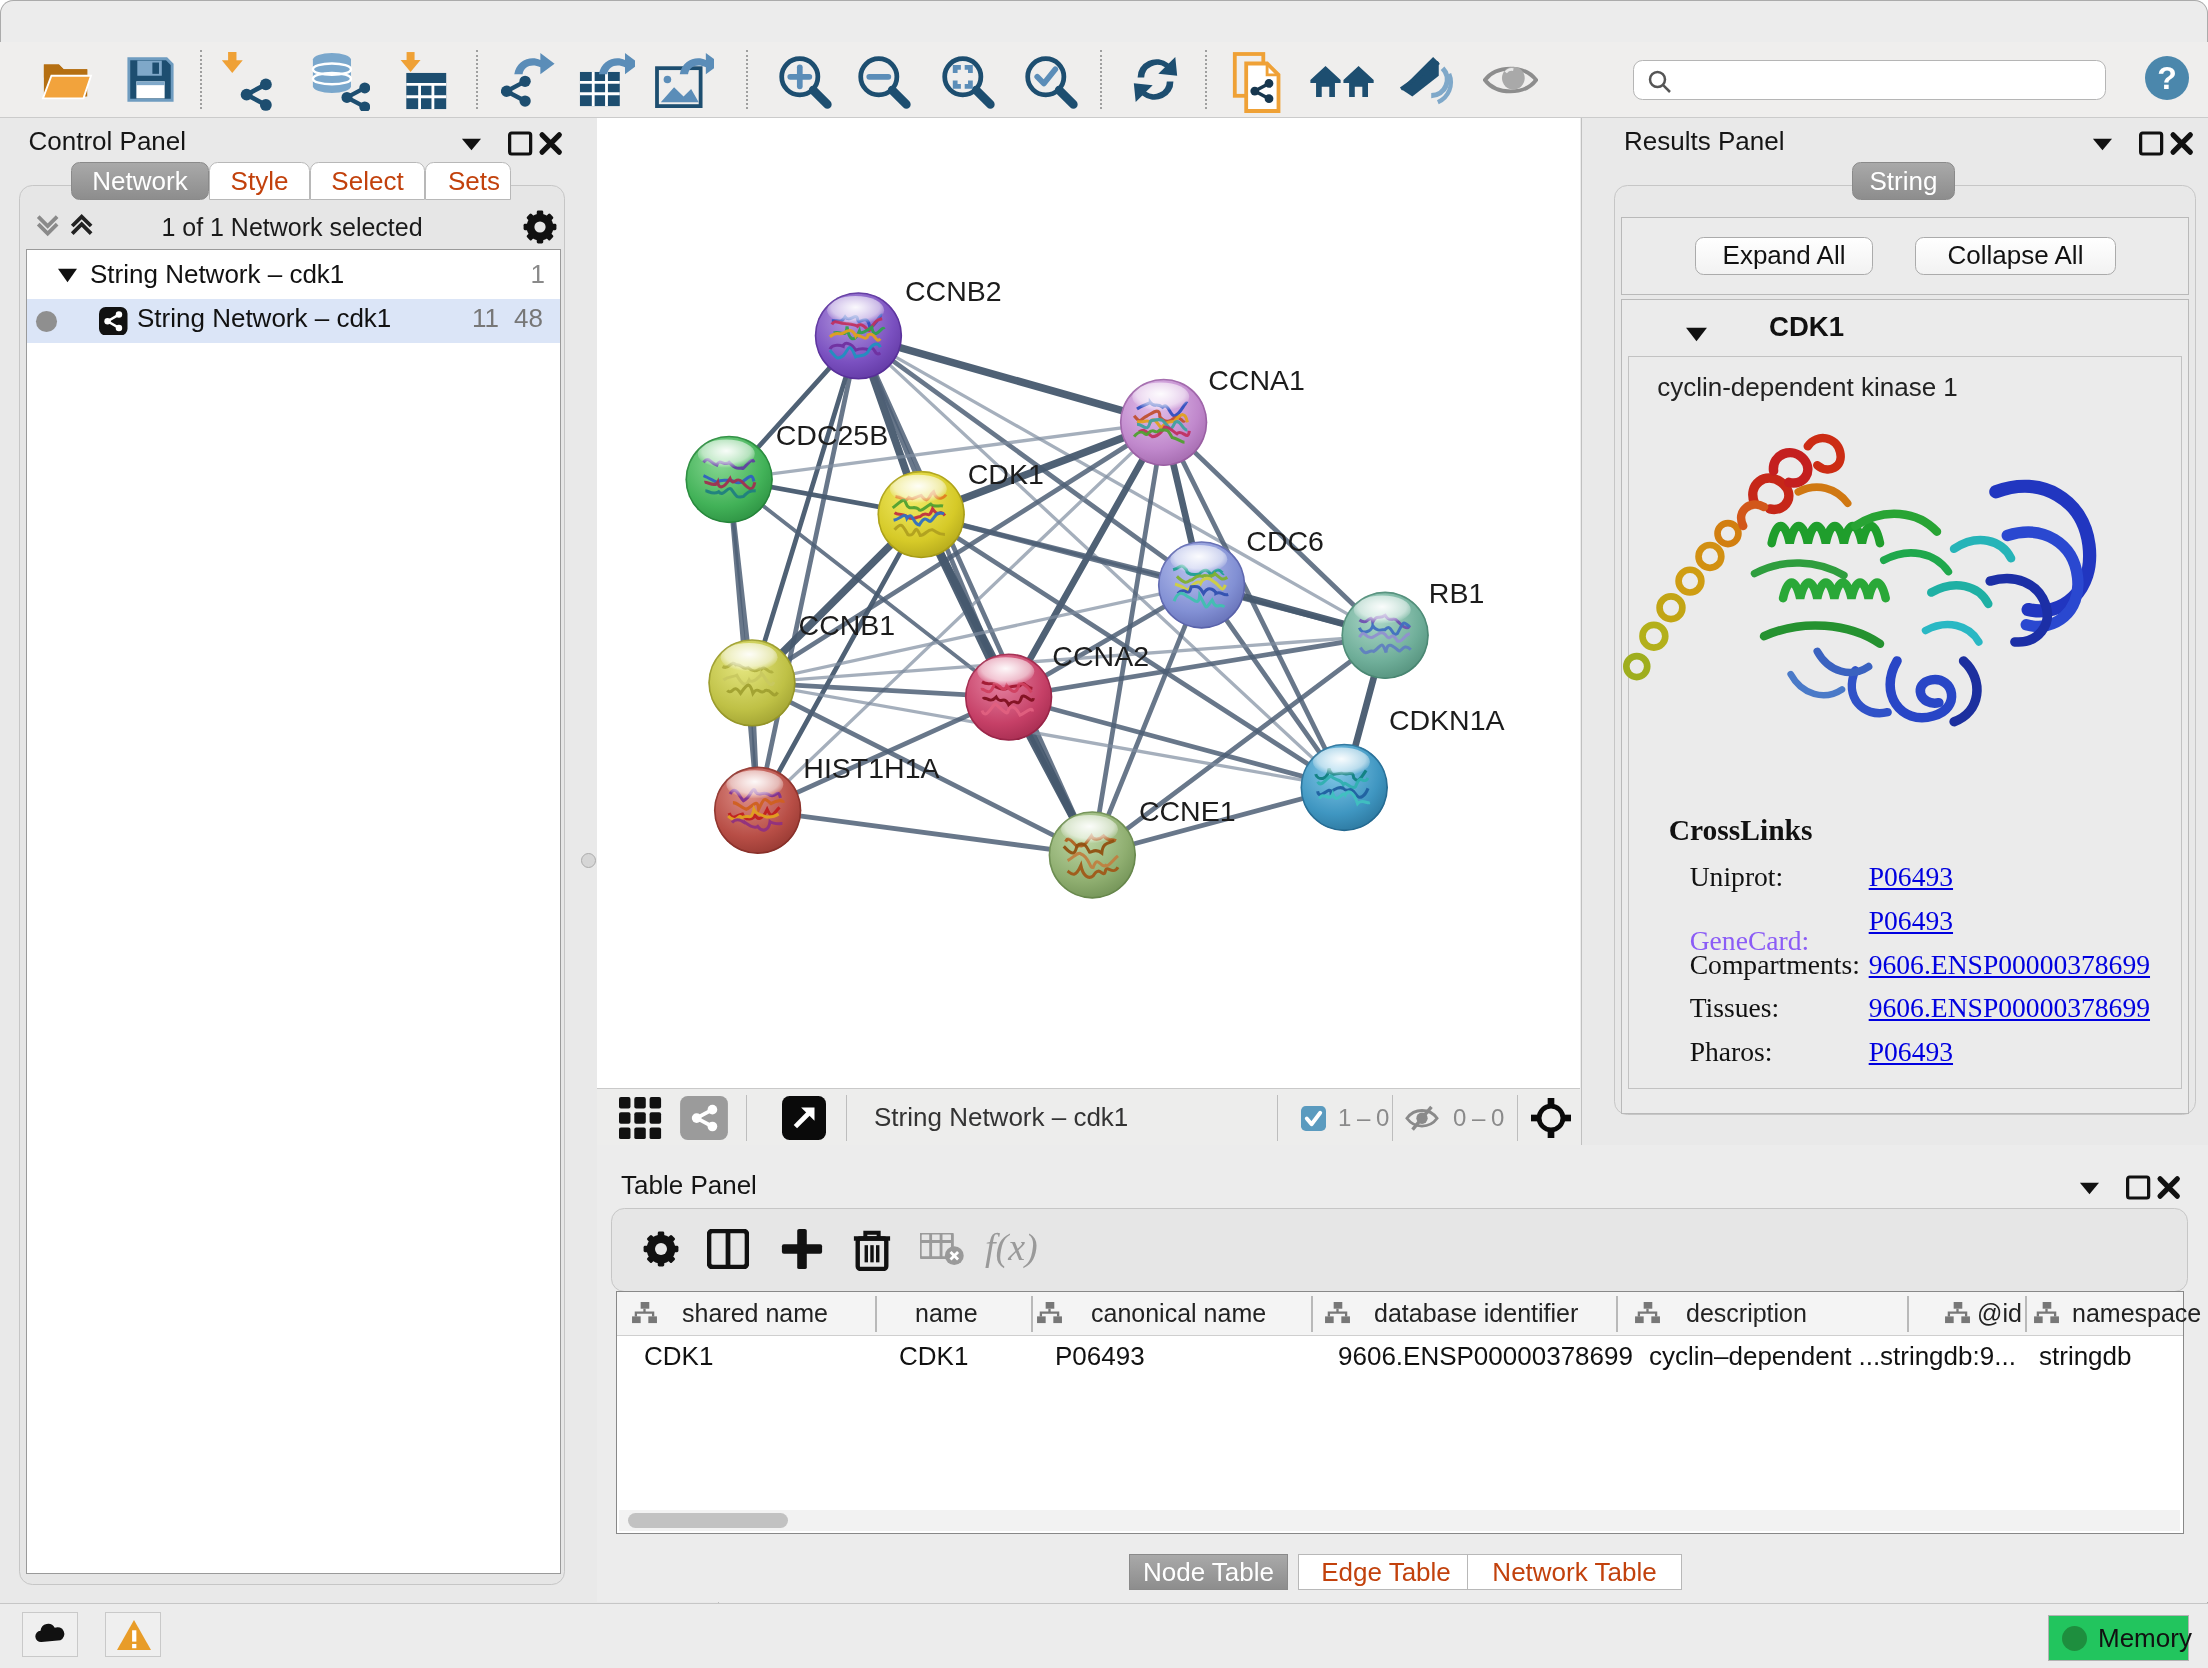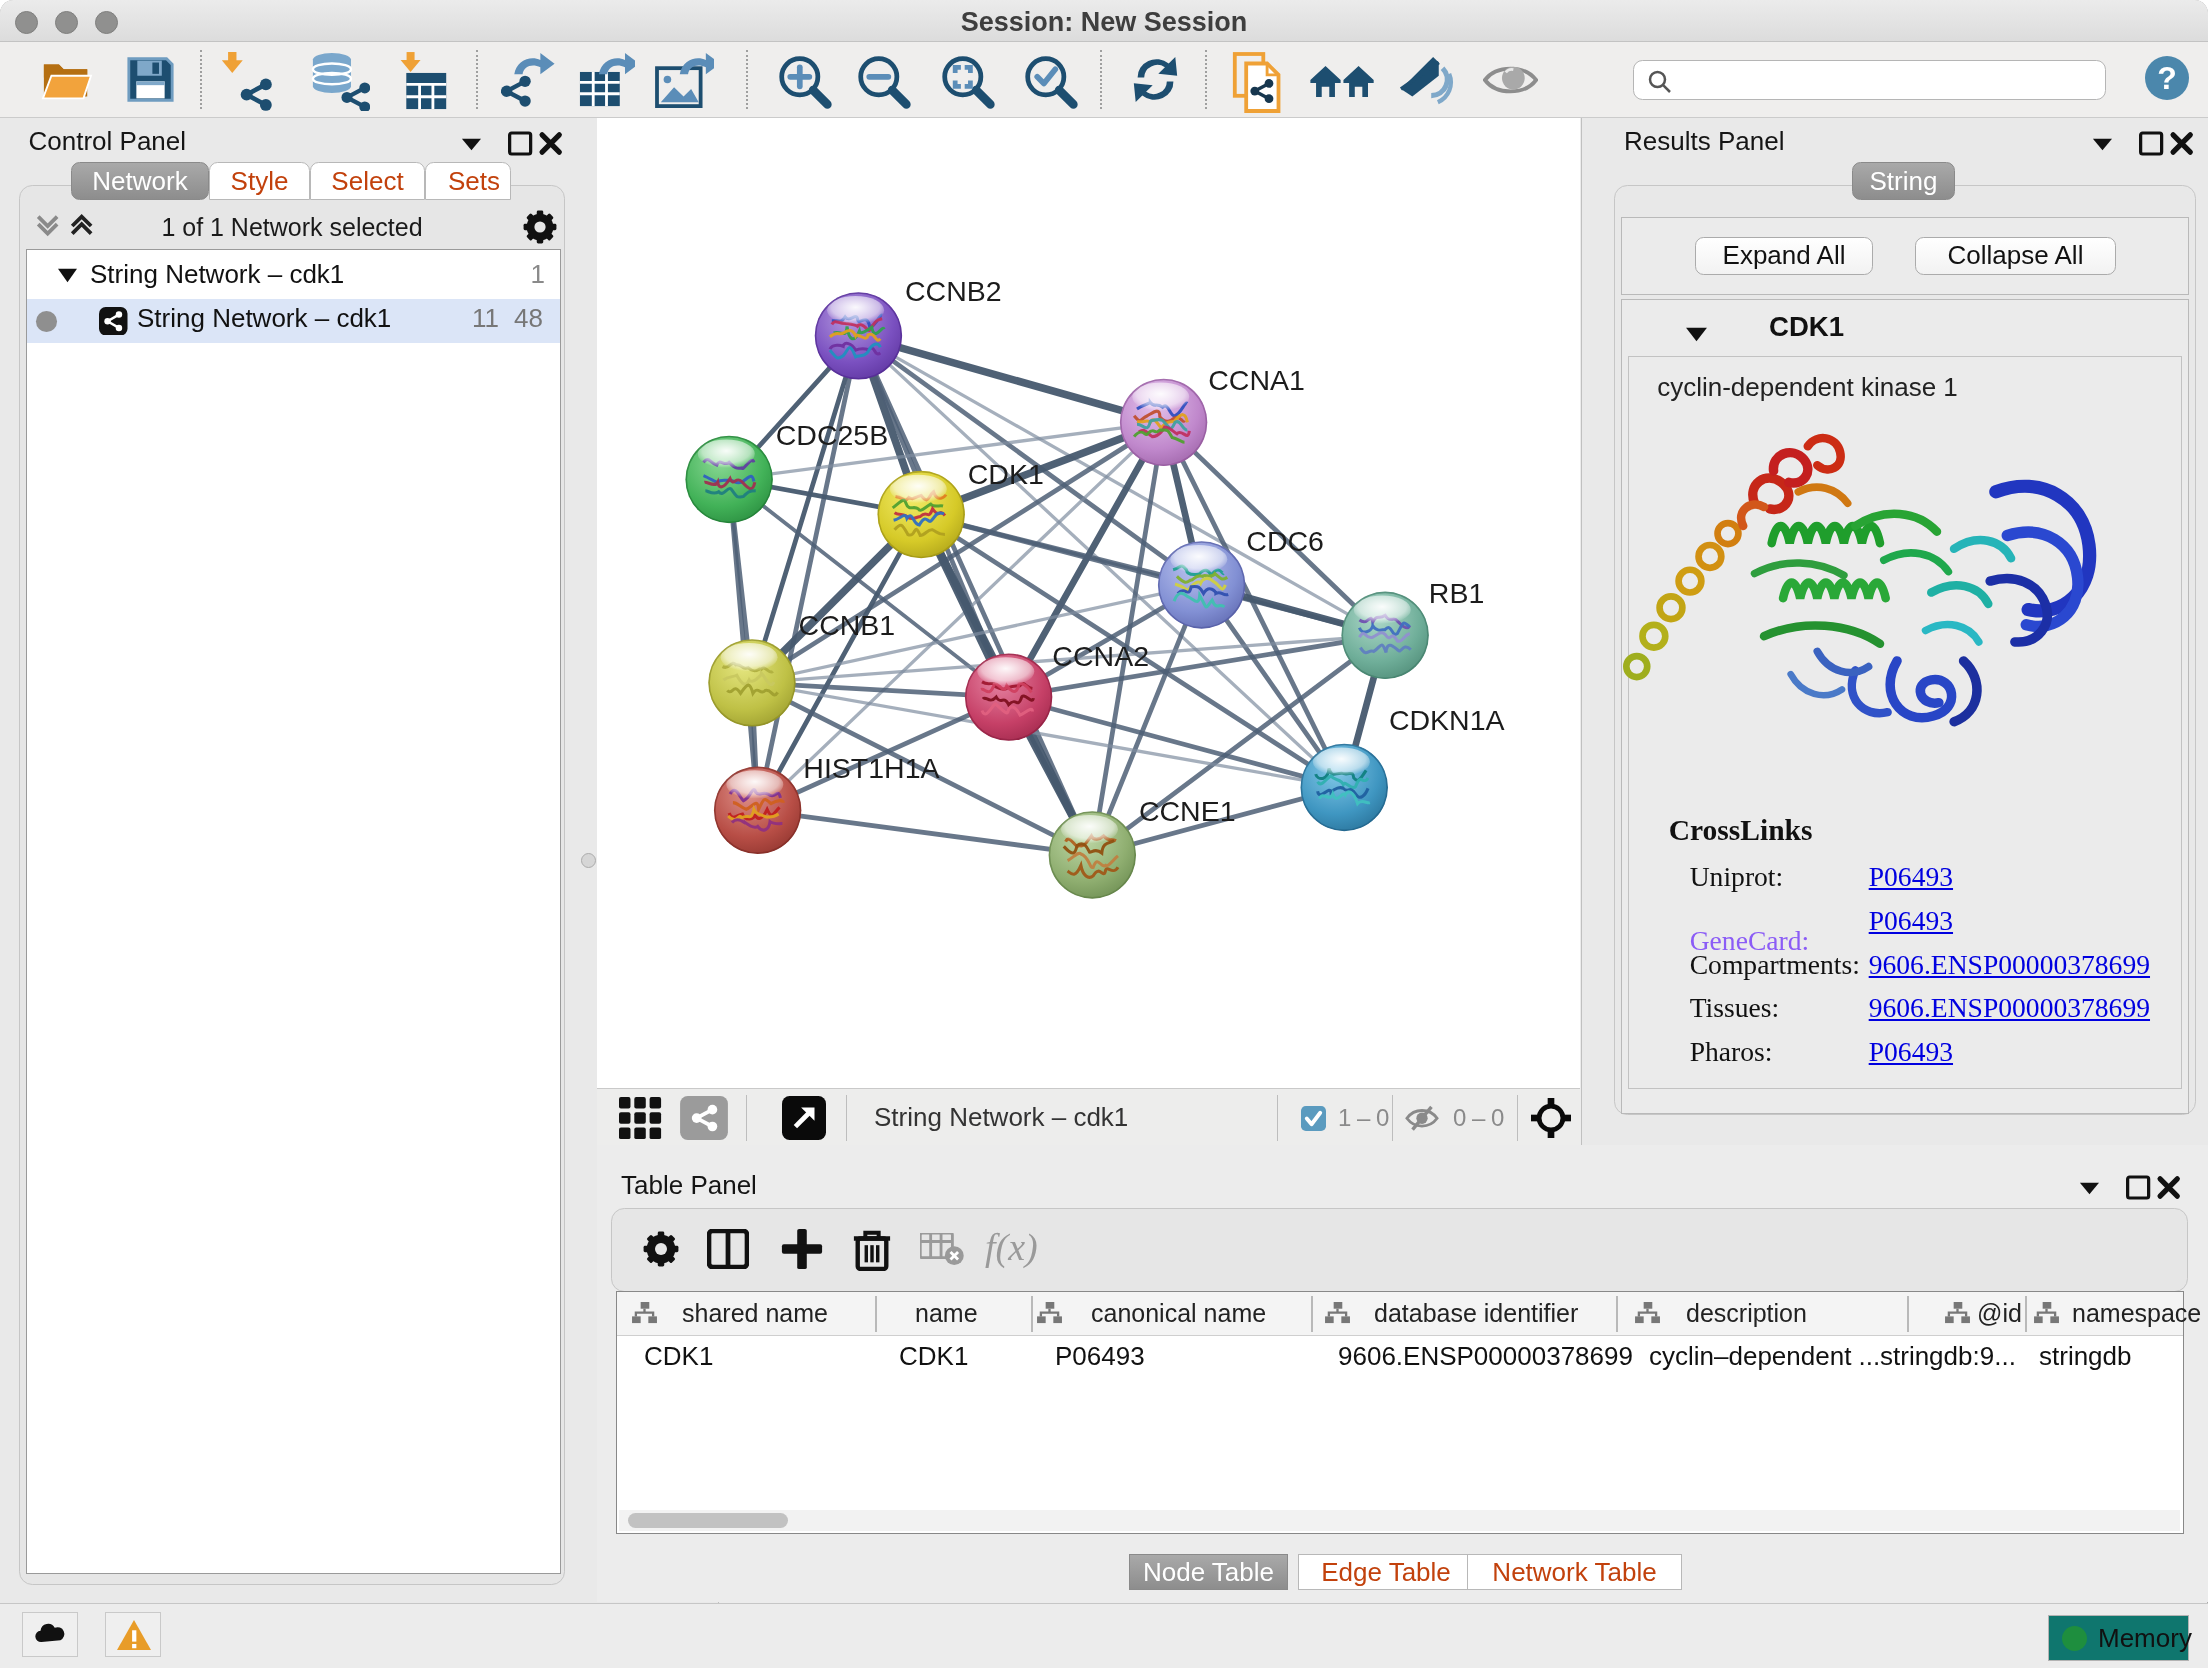--- a/index.html
+++ b/index.html
@@ -47,26 +47,20 @@
   .btn { position:absolute; background:linear-gradient(#ffffff,#f2f2f2); border:1.9px solid #ababab; border-radius:8.6px;
     text-align:center; font-size:26px; color:#111; }
 
   .serif { font-family:"Liberation Serif", serif; }
   a.xlink { color:#0000e0; text-decoration:underline; font-family:"Liberation Serif", serif; }
 </style>
 </head>
 <body>
 <div id="root">
 
-  <div class="abs" id="titlebar">
-    <div class="tlight" style="left:15px;"></div>
-    <div class="tlight" style="left:55px;"></div>
-    <div class="tlight" style="left:95px;"></div>
-    <div id="wtitle">Session: New Session</div>
-  </div>
 
   <div class="abs" id="toolbar">
     <div class="tsep" style="left:200px;"></div>
     <div class="tsep" style="left:476px;"></div>
     <div class="tsep" style="left:746px;"></div>
     <div class="tsep" style="left:1100px;"></div>
     <div class="tsep" style="left:1205px;"></div>
     <div id="toolbaricons">
         <svg style="position:absolute;left:40px;top:13.3px" width="53" height="49" viewBox="0 0 56 52" xmlns="http://www.w3.org/2000/svg">
 <path d="M4 10 L20 10 L25 15 L50 15 L50 24 L4 24 Z" fill="#b56f12"></path>
@@ -835,20 +829,20 @@
         <path d="M10 22 a6 6 0 0 1 -1 -12 a8 8 0 0 1 15 -3 a7 7 0 0 1 6 13 z" fill="#111"></path>
       </svg>
     </div>
     <div class="abs" style="left:105px; top:7.6px; width:56px; height:45px; border:1.9px solid #c9c9c9; background:#efefef;">
       <svg style="position:absolute;left:8.6px;top:5.7px;" width="38" height="34" viewBox="0 0 40 36">
         <path d="M20 2 L38 34 L2 34 Z" fill="#e89c28"></path>
         <rect x="18" y="13" width="4.5" height="12" fill="#fff"></rect>
         <rect x="18" y="27.5" width="4.5" height="4.5" fill="#fff"></rect>
       </svg>
     </div>
-    <div class="abs" style="left:2048px; top:10.5px; width:141px; height:46px; border:1.9px solid #b3b3b3; background:#0f766e;">
+    <div class="abs" style="left:2048px; top:10.5px; width:141px; height:46px; border:1.9px solid #b3b3b3; background:#22c55e;">
       <div style="position:absolute; left:13.3px; top:10.5px; width:25px; height:25px; border-radius:50%; background:#1e8e3e;"></div>
       <span style="position:absolute; left:49px; top:7.6px; font-size:26px; color:#111;">Memory</span>
     </div>
   </div>
 
 </div>
 
 
 </body></html>

